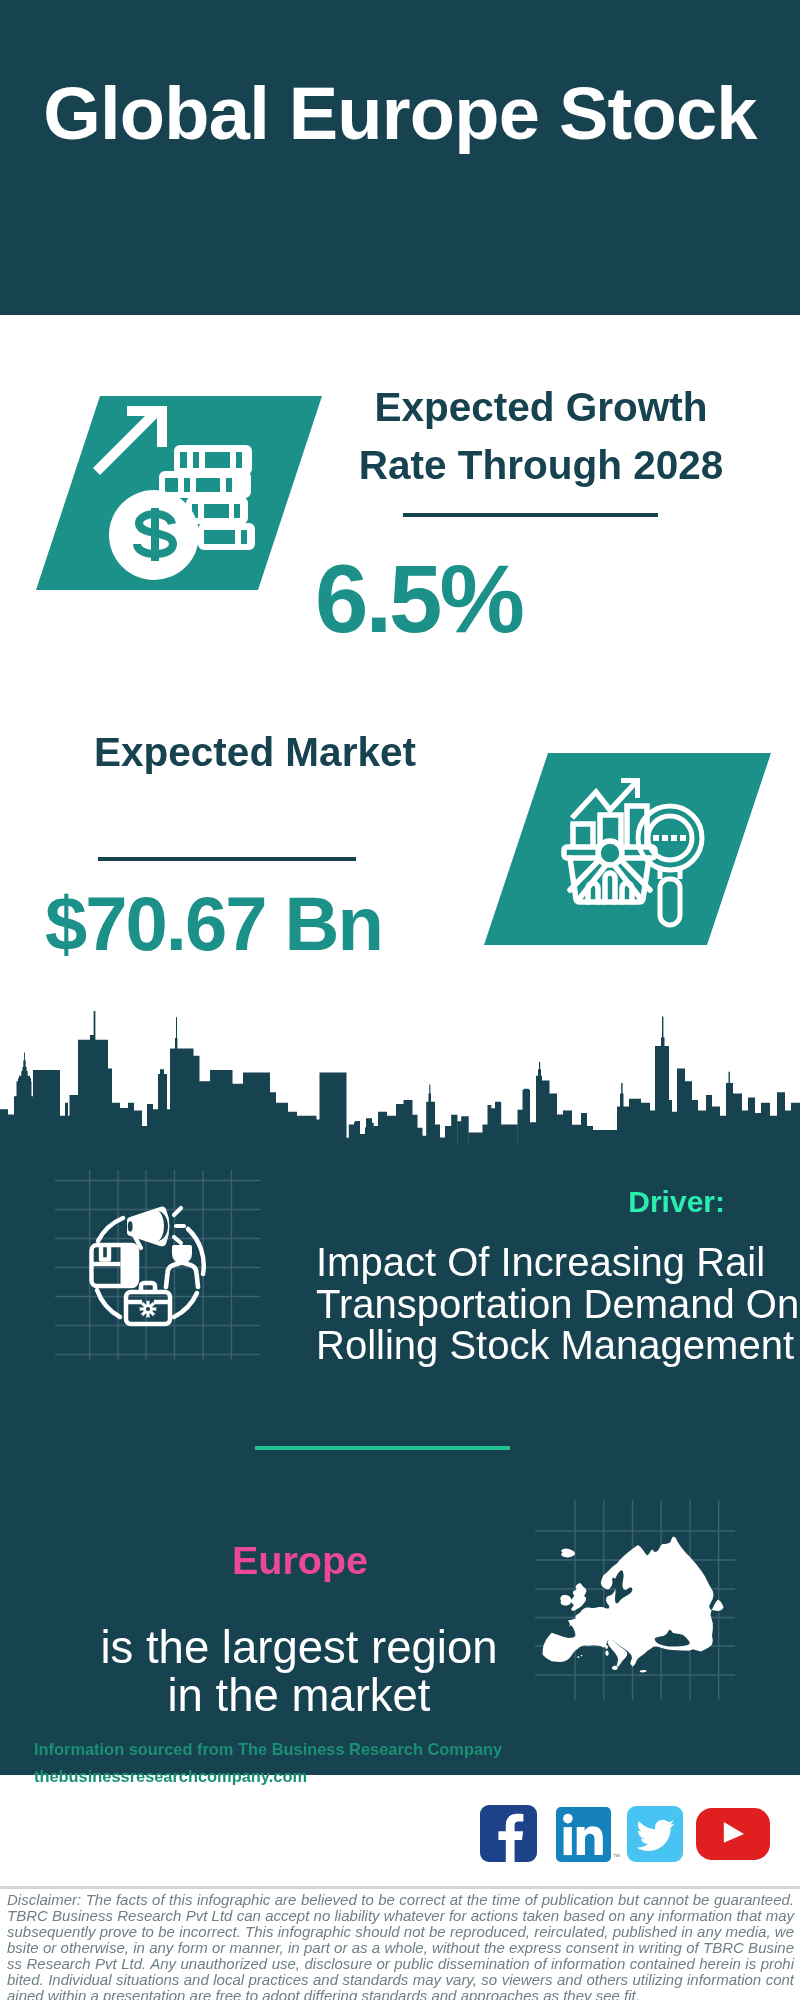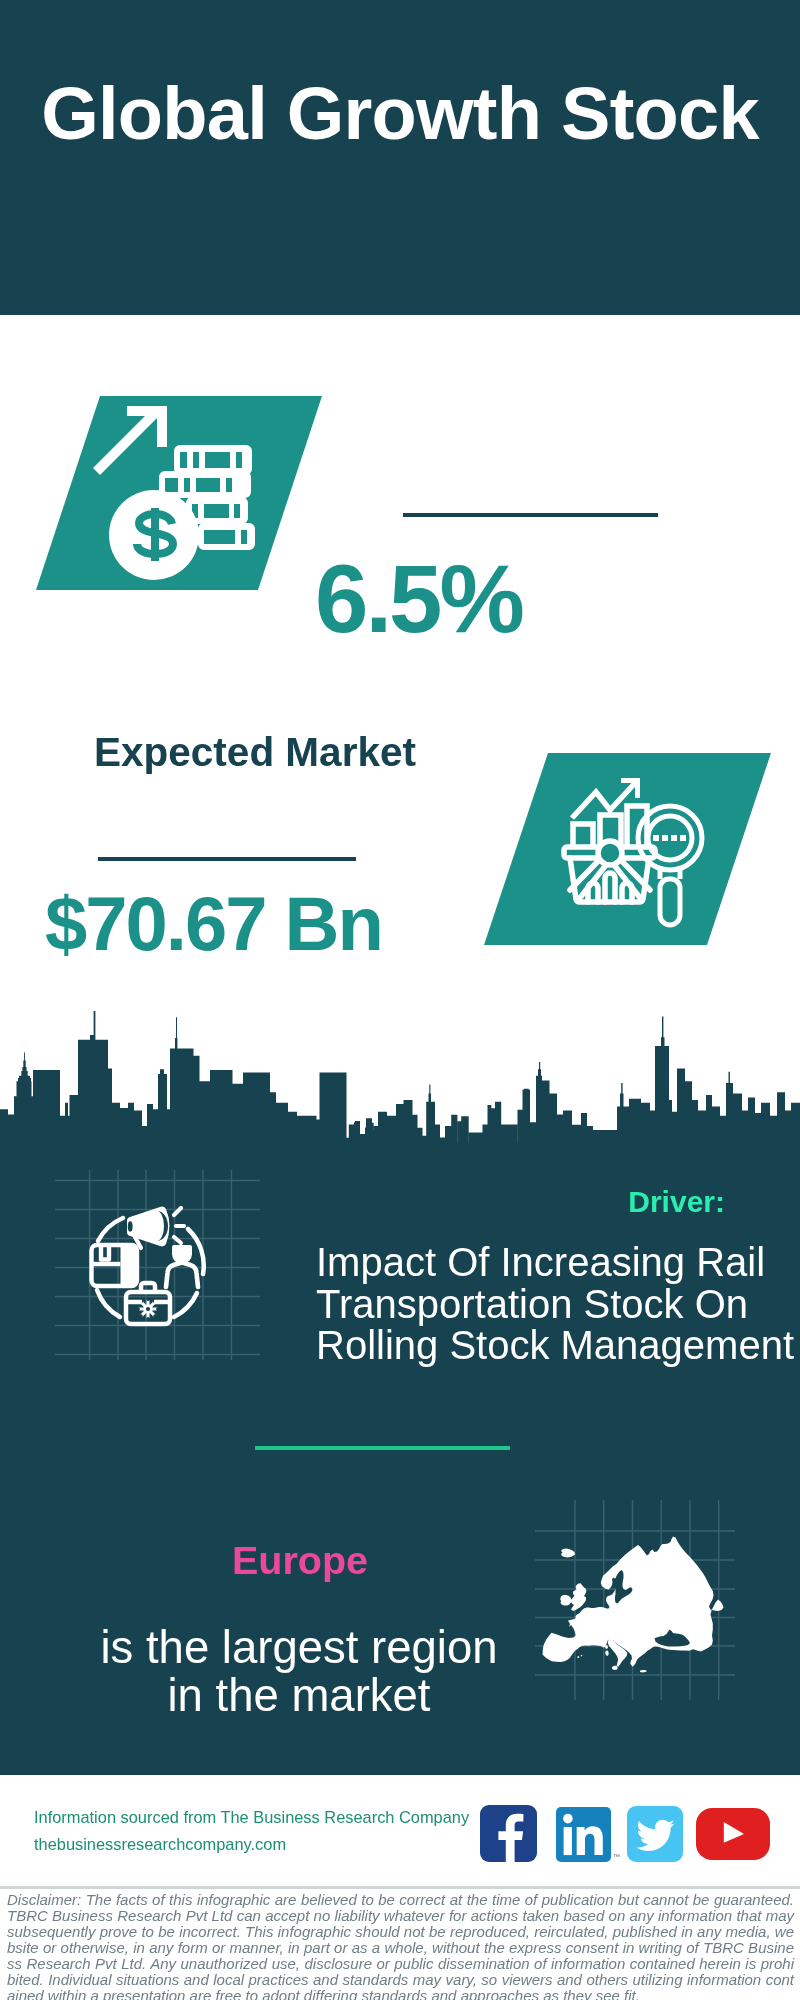--- a/index.html
+++ b/index.html
@@ -32,21 +32,21 @@
   .social{position:absolute;width:58px;height:58px;border-radius:10px;display:block;overflow:visible;}
   .tm{position:absolute;right:-9px;bottom:2px;color:#6c6c6c;font-size:7px;line-height:7px;}
 </style>
 </head>
 <body>
 
 <div class="page">
 
   <div class="header">
     <div class="title">
-      <div>Global Growth Stock</div>
+      <div>Global Europe Stock</div>
     </div>
   </div>
 
   <svg class="icon-tile" style="position:absolute;left:30px;top:390px;width:300px;height:206px;" viewBox="30 390 300 206">
     <polygon points="100,396 322,396 258,590 36,590" fill="#1b918a"></polygon>
     <g fill="#fff">
       <path d="M93,468 L151,410 L158,417 L100,475 Z"></path>
       <path d="M127,406 L167,406 L167,447 L157,447 L157,416 L127,416 Z"></path>
     </g>
     <g fill="#fff" fill-rule="evenodd">
@@ -59,20 +59,24 @@
       <path d="M204,523 h45 a6,6 0 0 1 6,6 v15 a6,6 0 0 1 -6,6 h-45 a6,6 0 0 1 -6,-6 v-15 a6,6 0 0 1 6,-6 z
                M204,530 v14 h6 v-14 z M210,530 v14 h25 v-14 z M241,530 v14 h6 v-14 z"></path>
     </g>
     <circle cx="154" cy="535" r="45" fill="#fff"></circle>
     <g fill="none" stroke="#1b918a" stroke-width="8" stroke-linecap="butt">
       <path d="M155,508 v53"></path>
       <path d="M172,524 c-1,-6 -8,-10 -17,-10 c-9,0 -16,4 -16,9 c0,5 4,8 16,10 c13,3 18,5 18,11 c0,6 -7,10 -18,10 c-10,0 -18,-4 -18,-10"></path>
     </g>
 </svg>
 
+  <div class="stat-head" style="left:331px;top:378px;width:420px;">
+    <div>Expected Growth</div>
+    <div>Rate Through 2028</div>
+  </div>
   <div class="rule" style="left:403px;top:513px;width:255px;"></div>
   <div class="stat-val" style="left:315px;top:551px;width:420px;">6.5%</div>
 
   <div class="stat-head" style="left:45px;top:723px;width:420px;">
     <div>Expected Market</div>
   </div>
   <div class="rule" style="left:98px;top:857px;width:258px;"></div>
   <div class="stat-val" style="left:45px;top:886px;width:420px;font-size:76px;line-height:76px;letter-spacing:-2px;">$70.67 Bn</div>
 
   <svg class="icon-tile" style="position:absolute;left:470px;top:745px;width:312px;height:205px;" viewBox="470 745 312 205">
@@ -167,21 +171,21 @@
     <g>
       <path fill="#fff" d="M151.00,1310.55 L157.60,1310.55 A1.55,1.55 0 0 1 157.60,1307.45 L151.00,1307.45 Z M149.03,1312.22 L153.69,1316.88 A1.55,1.55 0 0 1 155.88,1314.69 L151.22,1310.03 Z M146.45,1312.00 L146.45,1318.60 A1.55,1.55 0 0 1 149.55,1318.60 L149.55,1312.00 Z M144.78,1310.03 L140.12,1314.69 A1.55,1.55 0 0 1 142.31,1316.88 L146.97,1312.22 Z M145.00,1307.45 L138.40,1307.45 A1.55,1.55 0 0 1 138.40,1310.55 L145.00,1310.55 Z M146.97,1305.78 L142.31,1301.12 A1.55,1.55 0 0 1 140.12,1303.31 L144.78,1307.97 Z M149.55,1306.00 L149.55,1299.40 A1.55,1.55 0 0 1 146.45,1299.40 L146.45,1306.00 Z M151.22,1307.97 L155.88,1303.31 A1.55,1.55 0 0 1 153.69,1301.12 L149.03,1305.78 Z"></path>
       <circle cx="148" cy="1309" r="4.6" fill="#fff"></circle>
       <circle cx="148" cy="1309" r="2.1" fill="#17424f"></circle>
     </g>
   </svg>
 
   <div class="driver-label" style="left:305px;top:1180px;width:420px;">Driver:</div>
   <div class="driver-text" style="left:316px;top:1242px;width:420px;">
     <div>Impact Of Increasing Rail</div>
-    <div>Transportation Stock On</div>
+    <div>Transportation Demand On</div>
     <div>Rolling Stock Management</div>
   </div>
 
   <div class="mid-rule" style="left:255px;top:1446px;width:255px;"></div>
 
   <div class="region-name" style="left:80px;top:1538px;width:440px;">Europe</div>
   <div class="region-text" style="left:79px;top:1593px;width:440px;">
     <div>is the largest region</div>
     <div>in the market</div>
   </div>
@@ -189,21 +193,21 @@
   <svg class="icon-plain" style="position:absolute;left:535px;top:1500px;width:200px;height:200px;" viewBox="535 1500 200 200">
     <g stroke="#3b6171" stroke-width="1.4" fill="none">
       <path d="M575,1500 V1700 M603.7,1500 V1700 M632.5,1500 V1700 M661.2,1500 V1700 M690,1500 V1700 M718.7,1500 V1700"></path>
       <path d="M535,1531 H735 M535,1560 H735 M535,1589 H735 M535,1617.5 H735 M535,1646 H735 M535,1675 H735"></path>
     </g>
     <path fill="#fff" d="M575.5,1618.4 L572.5,1619.5 L568.0,1620.6 L570.0,1624.0 L569.0,1627.0 L571.0,1625.0 L573.5,1628.5 L575.0,1632.0 L575.6,1635.5 L573.5,1637.5 L568.5,1638.0 L563.0,1636.8 L557.0,1634.5 L551.5,1632.8 L546.5,1639.0 L543.8,1644.5 L542.9,1648.5 L542.5,1654.4 L545.5,1657.5 L548.5,1659.5 L551.9,1661.2 L556.5,1661.8 L560.5,1661.9 L564.5,1661.2 L567.5,1659.8 L569.7,1658.1 L571.5,1655.5 L573.5,1652.5 L575.3,1650.6 L577.8,1648.8 L579.8,1647.0 L581.9,1646.0 L585.0,1645.4 L588.5,1645.8 L592.5,1645.2 L596.5,1645.4 L600.5,1646.0 L604.0,1647.8 L606.3,1644.5 L607.4,1641.3 L608.6,1639.3 L610.9,1639.2 L613.1,1640.2 L615.0,1642.2 L618.0,1644.4 L621.0,1646.5 L624.0,1648.6 L627.0,1650.8 L629.5,1653.0 L631.5,1655.5 L632.0,1658.5 L630.8,1661.0 L630.3,1663.8 L632.8,1666.8 L635.5,1663.5 L636.5,1660.8 L638.0,1658.5 L640.5,1656.5 L642.5,1655.0 L645.0,1653.2 L647.5,1650.8 L650.0,1649.2 L652.0,1647.8 L654.0,1646.6 L656.5,1646.4 L659.0,1647.0 L662.0,1648.0 L665.5,1649.0 L669.0,1649.7 L673.0,1650.0 L677.0,1650.2 L681.0,1650.4 L685.0,1650.6 L689.0,1650.8 L693.0,1649.2 L697.0,1650.6 L701.0,1651.4 L705.0,1649.6 L709.0,1647.2 L712.0,1644.6 L712.8,1640.6 L712.0,1635.6 L712.8,1629.6 L712.8,1623.6 L711.5,1618.6 L710.5,1614.6 L711.5,1610.6 L713.5,1606.6 L715.5,1602.6 L718.0,1599.6 L720.5,1601.6 L722.5,1604.6 L723.5,1607.6 L721.5,1610.1 L718.0,1611.1 L714.0,1610.6 L710.5,1609.6 L709.0,1606.6 L710.5,1603.1 L712.5,1599.6 L713.5,1595.6 L713.0,1591.6 L711.0,1588.1 L709.0,1584.6 L707.0,1580.6 L705.0,1576.6 L702.5,1572.6 L699.5,1568.6 L696.5,1564.6 L693.0,1560.6 L689.5,1556.6 L686.0,1553.1 L683.0,1549.6 L680.0,1545.6 L677.5,1541.6 L675.5,1537.6 L673.0,1536.6 L671.5,1539.1 L670.5,1542.1 L668.0,1543.6 L665.0,1544.1 L662.5,1544.1 L660.5,1546.1 L659.0,1549.1 L657.0,1551.6 L654.5,1552.1 L652.5,1549.6 L650.5,1551.1 L649.0,1554.1 L647.0,1555.6 L645.0,1553.1 L643.0,1550.1 L640.5,1547.1 L638.0,1545.0 L634.0,1547.7 L629.1,1551.4 L624.3,1555.4 L620.2,1559.5 L616.9,1563.6 L612.5,1566.8 L607.2,1572.1 L603.1,1575.8 L601.5,1579.8 L600.8,1583.0 L601.9,1586.3 L605.6,1588.8 L608.5,1589.5 L610.5,1587.5 L612.0,1585.0 L612.5,1582.0 L612.0,1579.0 L613.5,1577.5 L615.5,1579.0 L616.5,1582.0 L616.5,1585.5 L615.5,1589.0 L614.0,1592.0 L612.0,1594.5 L610.0,1595.5 L608.0,1596.0 L606.4,1597.5 L606.0,1600.5 L607.0,1603.0 L608.5,1605.0 L609.5,1607.0 L608.5,1608.5 L606.5,1608.5 L604.0,1607.5 L601.5,1607.0 L599.0,1607.0 L596.5,1607.5 L594.0,1608.0 L591.5,1608.0 L589.0,1607.5 L586.5,1607.5 L584.0,1608.5 L582.0,1610.0 L580.5,1612.0 L579.0,1613.5 L577.0,1614.5 L575.5,1616.0 Z M608.6,1639.3 L607.6,1643.1 L609.4,1646.3 L612.2,1649.7 L615.0,1653.1 L617.2,1656.6 L618.1,1659.4 L617.5,1662.5 L616.6,1665.6 L618.1,1666.9 L620.0,1664.4 L621.6,1661.9 L623.4,1659.7 L624.8,1658.6 L626.9,1655.6 L627.3,1653.1 L625.7,1650.8 L623.0,1648.4 L620.0,1646.4 L617.0,1644.3 L614.5,1642.1 L612.5,1640.1 L610.6,1639.1 Z M578.5,1583.5 L576.5,1585.0 L575.5,1587.0 L576.5,1589.0 L575.0,1590.5 L573.0,1591.5 L573.0,1594.0 L574.5,1595.5 L573.0,1597.5 L571.5,1599.5 L571.0,1602.0 L572.5,1604.0 L574.0,1605.0 L572.5,1607.0 L571.0,1609.5 L573.0,1611.0 L575.5,1610.0 L578.0,1608.5 L580.5,1607.0 L582.5,1605.0 L584.5,1602.5 L586.0,1600.0 L586.0,1597.5 L584.0,1596.0 L585.5,1593.5 L586.5,1591.0 L585.5,1588.5 L583.5,1587.0 L582.0,1585.0 L580.5,1583.2 Z M563.0,1595.0 L561.0,1596.5 L560.2,1599.0 L561.0,1601.0 L560.5,1603.0 L562.0,1604.8 L564.5,1605.5 L567.0,1605.5 L569.5,1604.5 L571.0,1602.5 L571.5,1600.0 L570.5,1597.5 L568.5,1595.8 L566.0,1595.0 Z M563.0,1549.0 L561.0,1550.8 L562.5,1552.5 L561.0,1554.0 L562.0,1556.0 L564.5,1557.0 L567.5,1557.5 L570.5,1557.0 L573.0,1556.0 L575.0,1554.5 L574.5,1552.0 L572.0,1550.2 L569.0,1549.0 L566.0,1548.5 Z M606.2,1650.5 L605.2,1652.5 L605.7,1655.0 L607.2,1656.0 L608.6,1654.8 L608.6,1652.2 L607.6,1650.4 Z M606.0,1645.0 L605.0,1646.5 L605.5,1648.5 L607.0,1649.0 L608.0,1647.5 L607.5,1645.4 Z M614.0,1665.8 L611.8,1667.2 L612.4,1669.2 L614.6,1670.0 L617.0,1669.4 L617.8,1667.4 L616.2,1665.8 Z M643.0,1670.0 L640.2,1670.5 L639.8,1672.0 L642.5,1672.5 L645.5,1672.0 L647.0,1671.0 L645.0,1670.0 Z M578.5,1656.0 L577.0,1657.0 L578.0,1658.0 L579.6,1657.4 Z M581.5,1654.8 L580.5,1655.6 L581.4,1656.4 L582.6,1655.8 Z"></path>
     <path fill="#17424f" d="M614.5,1580.0 L616.0,1577.0 L617.5,1574.0 L619.5,1571.5 L621.5,1570.0 L623.0,1571.5 L623.5,1574.5 L623.5,1577.5 L623.0,1580.5 L622.5,1583.5 L622.5,1586.5 L623.5,1589.0 L625.5,1590.0 L627.5,1589.0 L629.5,1587.5 L631.5,1587.5 L632.5,1589.5 L631.5,1592.0 L629.5,1594.0 L627.0,1595.5 L624.5,1597.0 L622.0,1598.5 L620.0,1600.5 L618.5,1602.5 L617.0,1603.5 L615.5,1602.5 L615.0,1600.0 L615.0,1597.0 L615.5,1593.5 L615.5,1590.0 L615.0,1586.5 L614.5,1583.0 Z M654.5,1638.2 L658.0,1637.0 L661.0,1636.2 L663.5,1636.0 L666.5,1634.0 L669.5,1629.5 L671.5,1631.0 L673.0,1633.0 L676.0,1633.5 L679.5,1634.0 L683.0,1635.0 L686.0,1637.5 L688.5,1640.5 L690.0,1643.0 L688.0,1645.0 L684.5,1645.8 L680.5,1646.2 L676.5,1646.5 L672.5,1646.6 L668.5,1646.4 L664.5,1645.8 L661.0,1644.8 L658.0,1643.5 L655.5,1641.5 Z"></path>
   </svg>
 
   <div class="footer"></div>
-  <div class="foot-src" style="left:34px;top:1804px;width:450px;">
+  <div class="foot-src" style="left:34px;top:1736px;width:450px;font-weight:bold;">
     <div>Information sourced from The Business Research Company</div>
     <div>thebusinessresearchcompany.com</div>
   </div>
 
   <a class="social" style="left:480px;top:1805px;width:57px;height:57px;background:#1d4289;border-radius:9px;">
     <svg viewBox="0 0 57 57" width="57" height="57" aria-hidden="true">
       <path fill="#ffffff" d="M34.6,57 V34.9 h7.4 l1.1,-8.6 h-8.5 v-5.5 c0,-2.5 0.7,-4.2 4.3,-4.2 h4.5 V9 c-0.8,-0.1 -3.5,-0.3 -6.6,-0.3 c-6.5,0 -11,4 -11,11.3 v6.3 h-7.4 v8.6 h7.4 V57 z"></path>
     </svg>
   </a>
 

